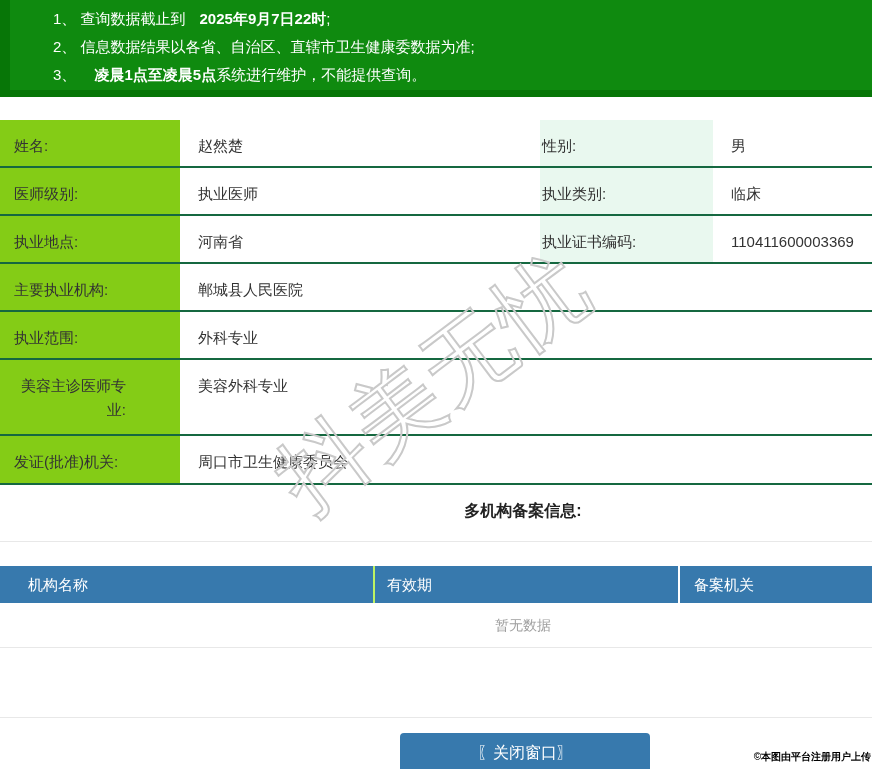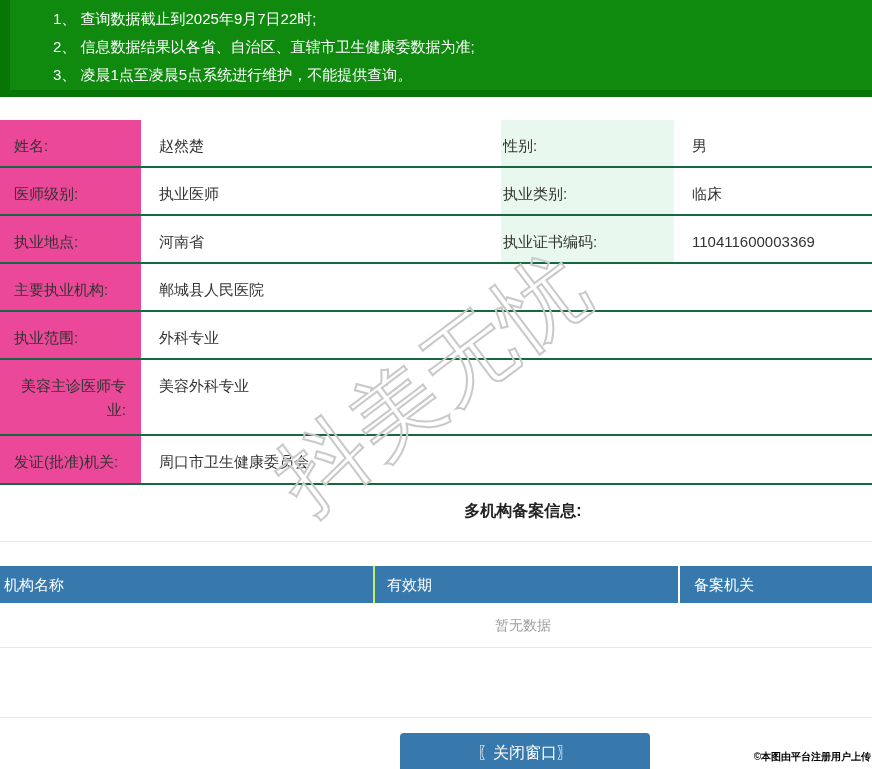--- a/index.html
+++ b/index.html
@@ -6,41 +6,41 @@
   html,body { width:872px; height:769px; overflow:hidden; background:#fff;
     font-family:"Liberation Sans","DejaVu Sans",sans-serif; }
   #viewport { position:relative; width:872px; height:769px; overflow:hidden; }
   #canvas { position:absolute; left:0; top:0; width:1046px; }
 
   
   .banner { position:relative; height:97px; background:#0f8a0f; color:#fff;
     padding:5px 0 0 53px; font-size:15px; line-height:28px; }
   .banner-edge-left { position:absolute; left:0; top:0; width:10px; height:100%; background:#077607; }
   .banner-edge-bottom { position:absolute; left:0; bottom:0; width:100%; height:7px; background:#077607; }
-  .notice-line b { font-weight:normal; }
+  .notice-line b { font-weight:bold;padding-left:14px; }
 
   
   .info-table { margin-top:23px; width:100%; }
   .irow { display:flex; border-bottom:2px solid #156840; align-items:stretch; }
   .h48 { height:48px; } .h76 { height:76px; } .h49 { height:49px; }
   .cell { font-size:15px; color:#333; padding-top:14px; line-height:24px; }
-  .lbl { width:141px; background:#ec4899; padding-left:14px; padding-right:8px; }
+  .lbl { width:180px; background:#84cc16; padding-left:14px; padding-right:8px; }
   .lbl2 { width:173px; background:#e9f8ef; padding-left:2px; padding-right:8px; }
   .val1 { width:360px; padding-left:18px; }
   .val2 { flex:1; padding-left:18px; }
   .valfull { flex:1; padding-left:18px; }
   .narrow { display:block; max-width:112px;text-align:right; }
 
   
   .section-title { margin-top:16px; height:22px; text-align:center; font-size:16px;
     font-weight:bold; color:#222; }
   .thin-divider { margin-top:18px; border-top:1px solid #e8e8e8; height:0; }
   .rec-header { margin-top:24px; display:flex; height:37px; background:#3779ad;
     color:#fff; font-size:15px; line-height:37px; }
-  .rec-col1 { width:373px; padding-left:4px; }
+  .rec-col1 { width:373px; padding-left:28px; }
   .rec-col2 { width:305px; padding-left:12px; border-left:2px solid #bef264; }
   .rec-col3 { flex:1; padding-left:14px; border-left:2px solid #fff; }
   .rec-empty { height:45px; line-height:45px; text-align:center; color:#9f9f9f;
     font-size:14px; border-bottom:1px solid #e8e8e8; }
   .rec-spacer { height:70px; border-bottom:1px solid #e8e8e8; }
 
   
   .btn-row { margin-top:15px; }
   .close-btn { display:block; margin-left:400px; width:250px; height:40px;
     background:#3779ad; color:#fff; border:none; border-radius:4px;

